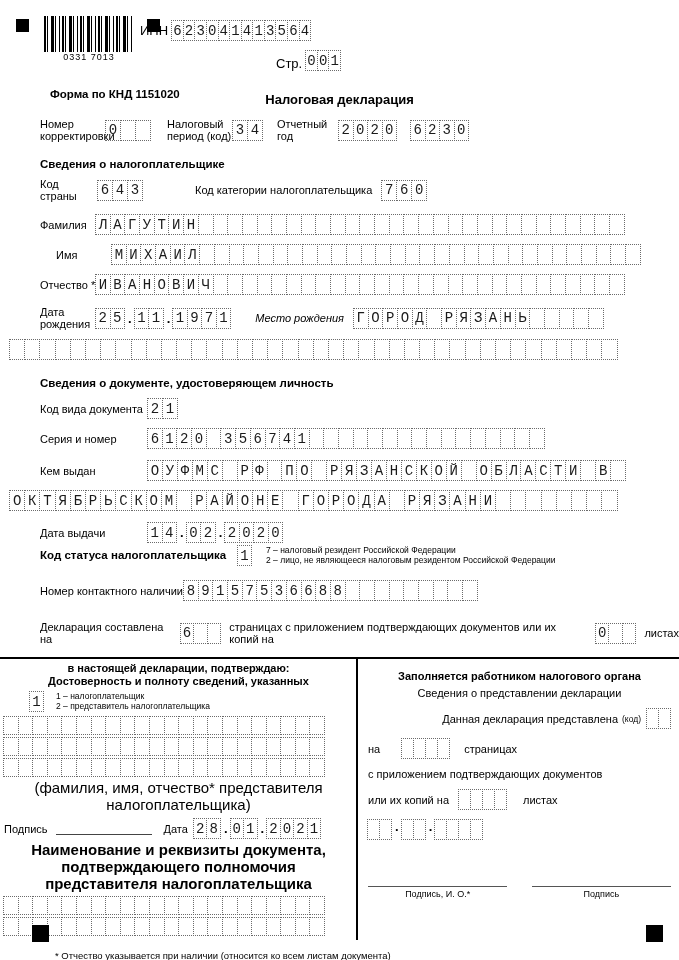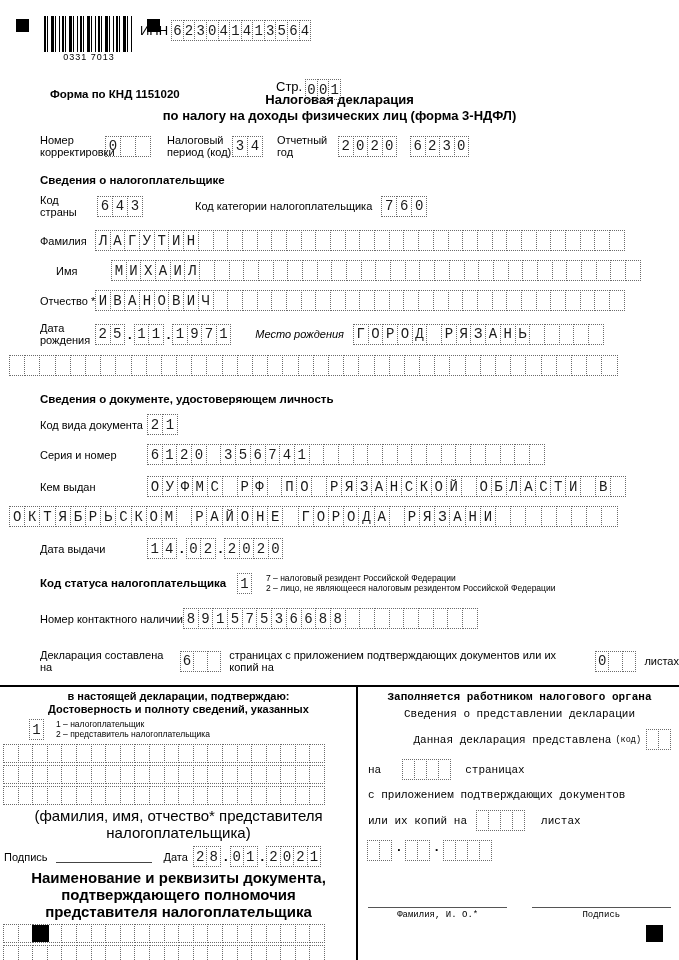--- a/index.html
+++ b/index.html
@@ -20,29 +20,29 @@
   .sect{font-weight:bold;font-size:11.5px;padding-left:40px;}
   .note{font-size:8.5px;line-height:10px;}
   
   .hdr{position:relative;height:82px;}
   .barcode{position:absolute;left:44px;top:16px;width:90px;height:46px;text-align:center;}
   .bars{height:36px;background:repeating-linear-gradient(90deg,
       #000 0 2px,#fff 2px 3px,#000 3px 4px,#fff 4px 7px,#000 7px 10px,#fff 10px 11px,
       #000 11px 12px,#fff 12px 15px,#000 15px 16px,#fff 16px 18px);}
   .bcnum{font-size:9px;letter-spacing:1px;}
   .innrow{position:absolute;left:140px;top:20px;display:flex;align-items:center;}
-  .strrow{position:absolute;left:276px;top:50px;display:flex;align-items:flex-start;margin-top:29px;}
+  .strrow{position:absolute;left:276px;top:50px;display:flex;align-items:flex-end;}
   .fieldlabel{font-size:13px;margin-right:4px;}
   
   .formcode{position:absolute;left:50px;top:88px;font-weight:bold;font-size:11.5px;}
   .title{margin-top:10px;text-align:center;font-weight:bold;font-size:13px;line-height:16px;}
   
   .twocol{display:flex;border-top:2px solid #000;margin-top:12px;min-height:241px;}
   .colL{width:349px;border-right:2px solid #000;padding:3px 3px 4px 4px;}
-  .colR{flex:1;padding:4px 8px 4px 10px;font-size:11px;font-family:Liberation Mono, monospace;}
+  .colR{flex:1;padding:11px 8px 4px 10px;font-size:11px;}
   .chead{font-weight:bold;font-size:11px;text-align:center;line-height:13px;}
   .caption{font-size:15px;text-align:center;margin-top:2px;}
   .sigline{display:inline-block;border-bottom:1px solid #444;height:12px;}
   .rline{display:flex;align-items:center;margin-top:9px;}
   .sigbox{display:flex;justify-content:space-between;margin-top:46px;}
   .sigcol{width:46%;text-align:center;}
   .sigcol .bar{border-top:1.5px solid #555;margin-bottom:2px;}
   .sigcol .cap{font-size:9px;}
   .footnote{font-size:9.5px;margin:10px 0 0 55px;}
 </style>
@@ -81,21 +81,20 @@
           <span class="cell">0</span>
           <span class="cell">0</span>
           <span class="cell">1</span>
         </span>
     </div>
     <div class="formcode">Форма по КНД 1151020</div>
   </div>
 
   <div class="title">
     <div>Налоговая декларация</div>
-    <div>по налогу на доходы физических лиц (форма 3-НДФЛ)</div>
   </div>
 
   <div class="row" style="margin-top:10px;">
     <span class="lbl" style="width:66px;">Номер корректировки</span>
     <span class="comb" style="--cw:16px;margin-right:16px;">
         <span class="cell">0</span>
         <span class="cell">&nbsp;</span>
         <span class="cell">&nbsp;</span>
       </span>
     <span class="lbl" style="width:66px;">Налоговый период (код)</span>
@@ -482,21 +481,21 @@
       </span>
       <span class="datesep"></span>
       <span class="comb" style="--cw:15.5px;">
         <span class="cell">2</span>
         <span class="cell">0</span>
         <span class="cell">2</span>
         <span class="cell">0</span>
       </span>
   </div>
 
-  <div class="row" style="margin-top:14px;align-items:flex-start;">
+  <div class="row" style="margin-top:2px;align-items:flex-start;">
     <span class="lbl" style="width:198px;font-weight:bold;font-size:11.5px;padding-top:4px;">Код статуса налогоплательщика</span>
     <span class="comb" style="--cw:15px;margin-right:14px;">
         <span class="cell">1</span>
       </span>
     <span>
       <div class="note">7 – налоговый резидент Российской Федерации</div>
       <div class="note">2 – лицо, не являющееся налоговым резидентом Российской Федерации</div>
     </span>
   </div>
 
@@ -756,21 +755,21 @@
           <span class="comb" style="--cw:13px;">
             <span class="cell">&nbsp;</span>
             <span class="cell">&nbsp;</span>
             <span class="cell">&nbsp;</span>
             <span class="cell">&nbsp;</span>
           </span>
       </div>
       <div class="sigbox">
         <div class="sigcol">
           <div class="bar"></div>
-          <div class="cap">Фамилия, И. О.*</div>
+          <div class="cap">Подпись, И. О.*</div>
         </div>
         <div class="sigcol">
           <div class="bar"></div>
           <div class="cap">Подпись</div>
         </div>
       </div>
     </div>
   </div>
 
   <div class="footnote">* Отчество указывается при наличии (относится ко всем листам документа)</div>

